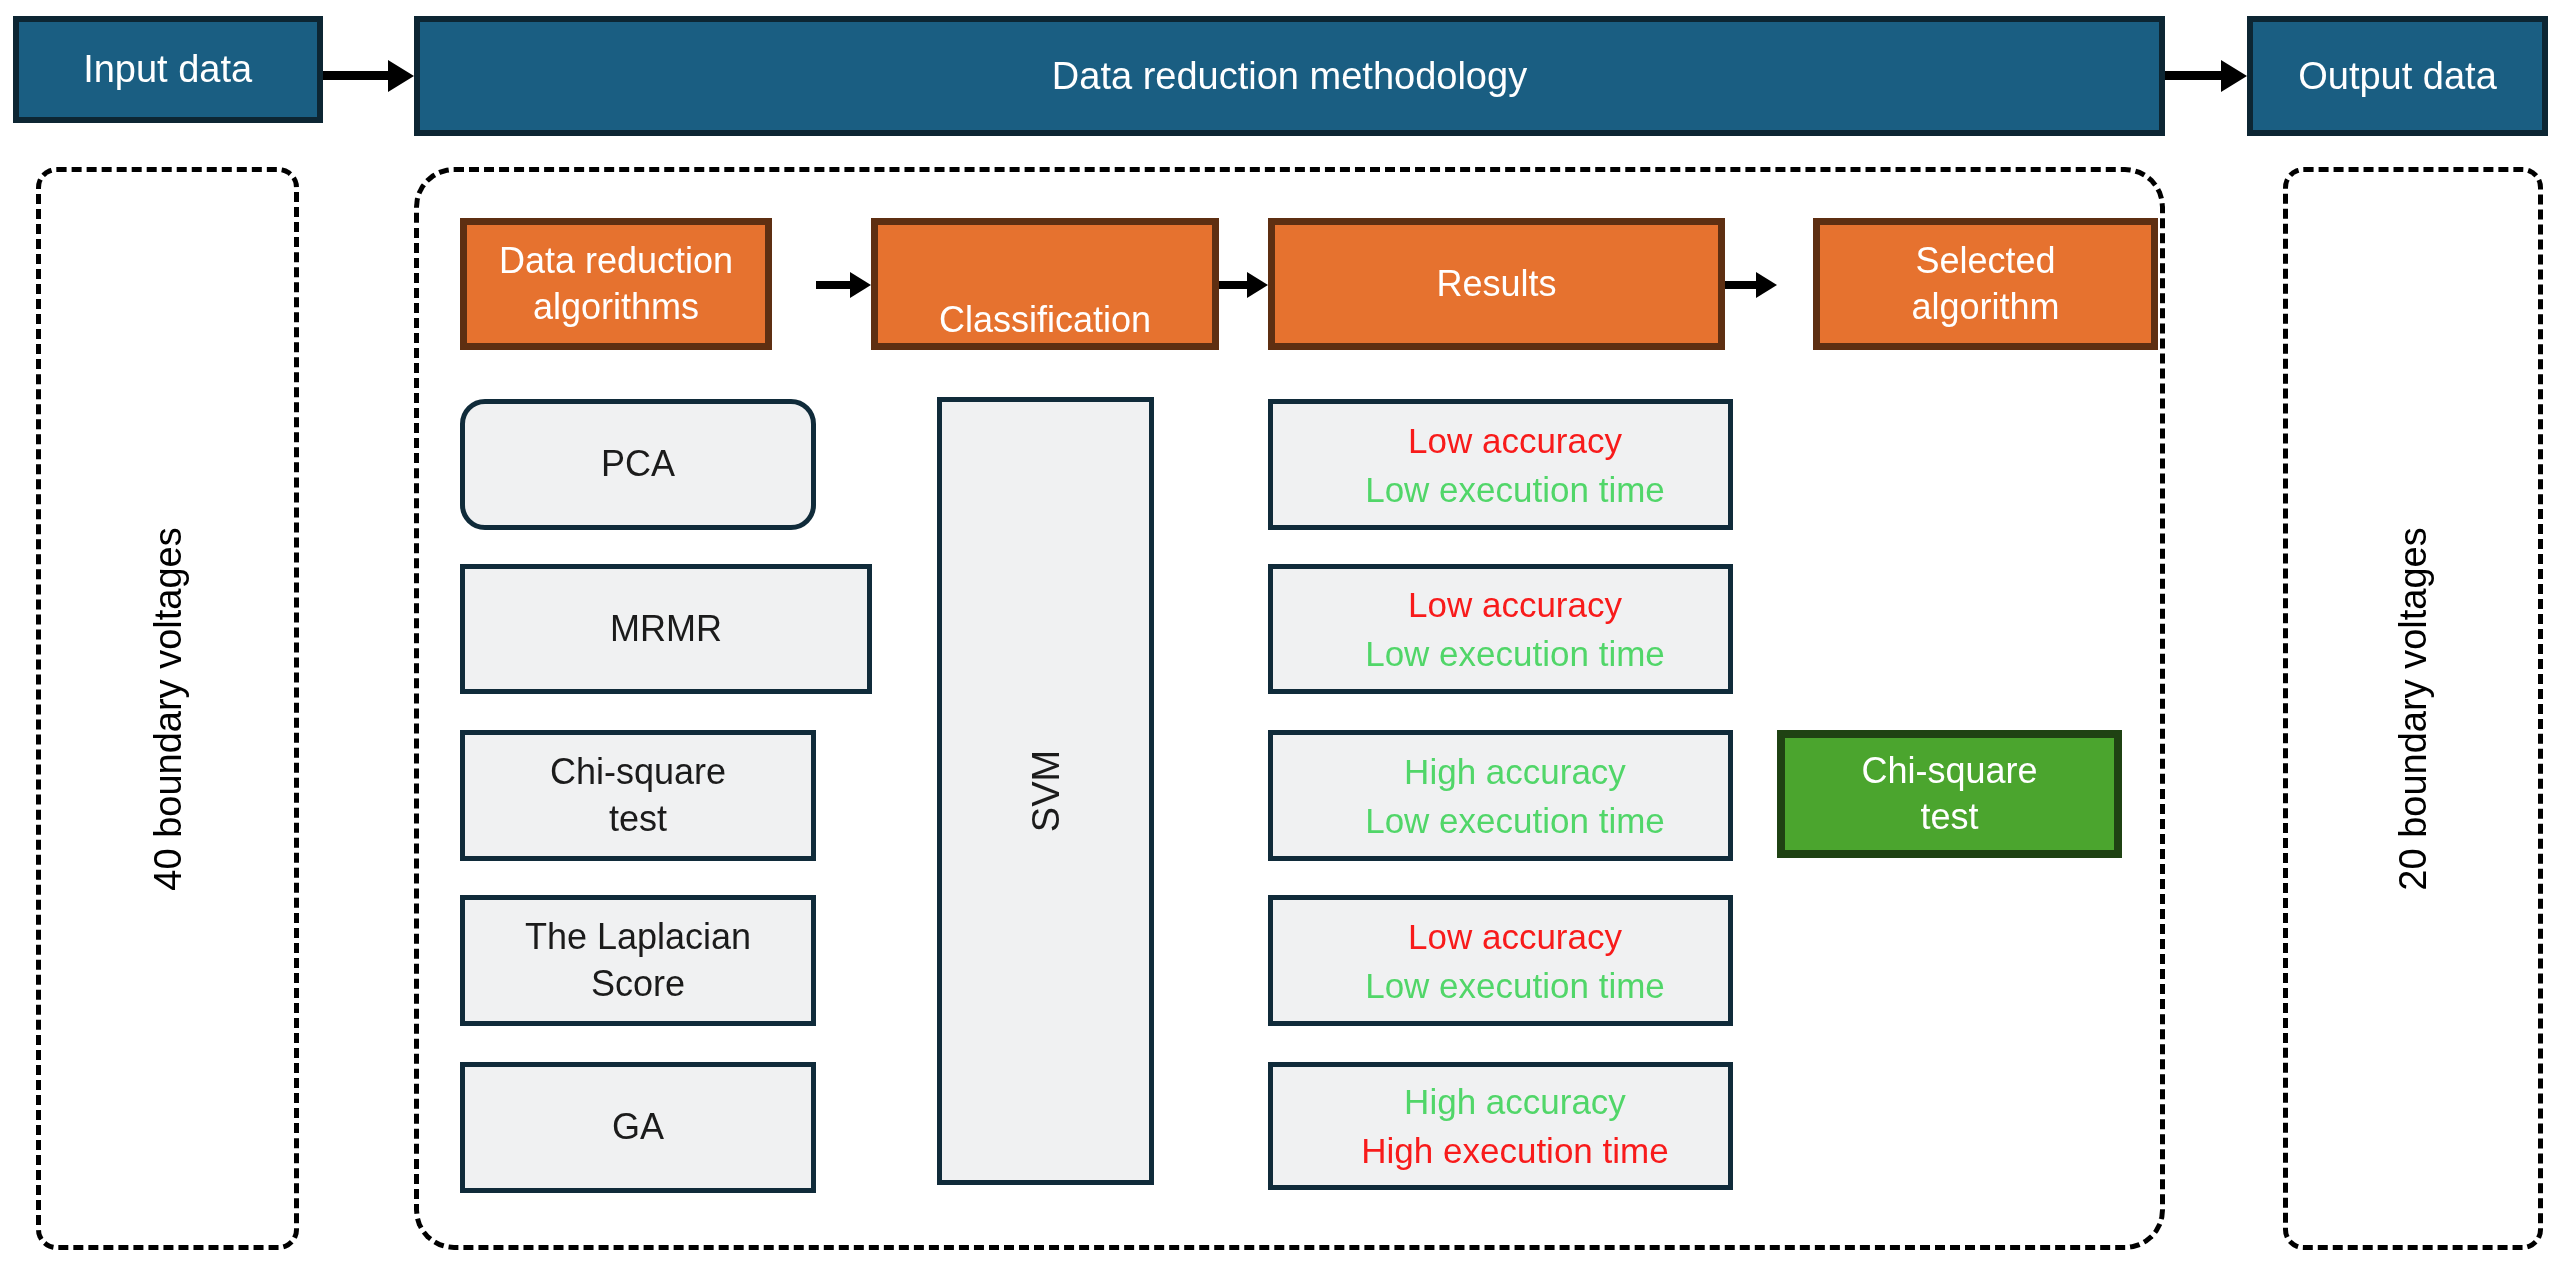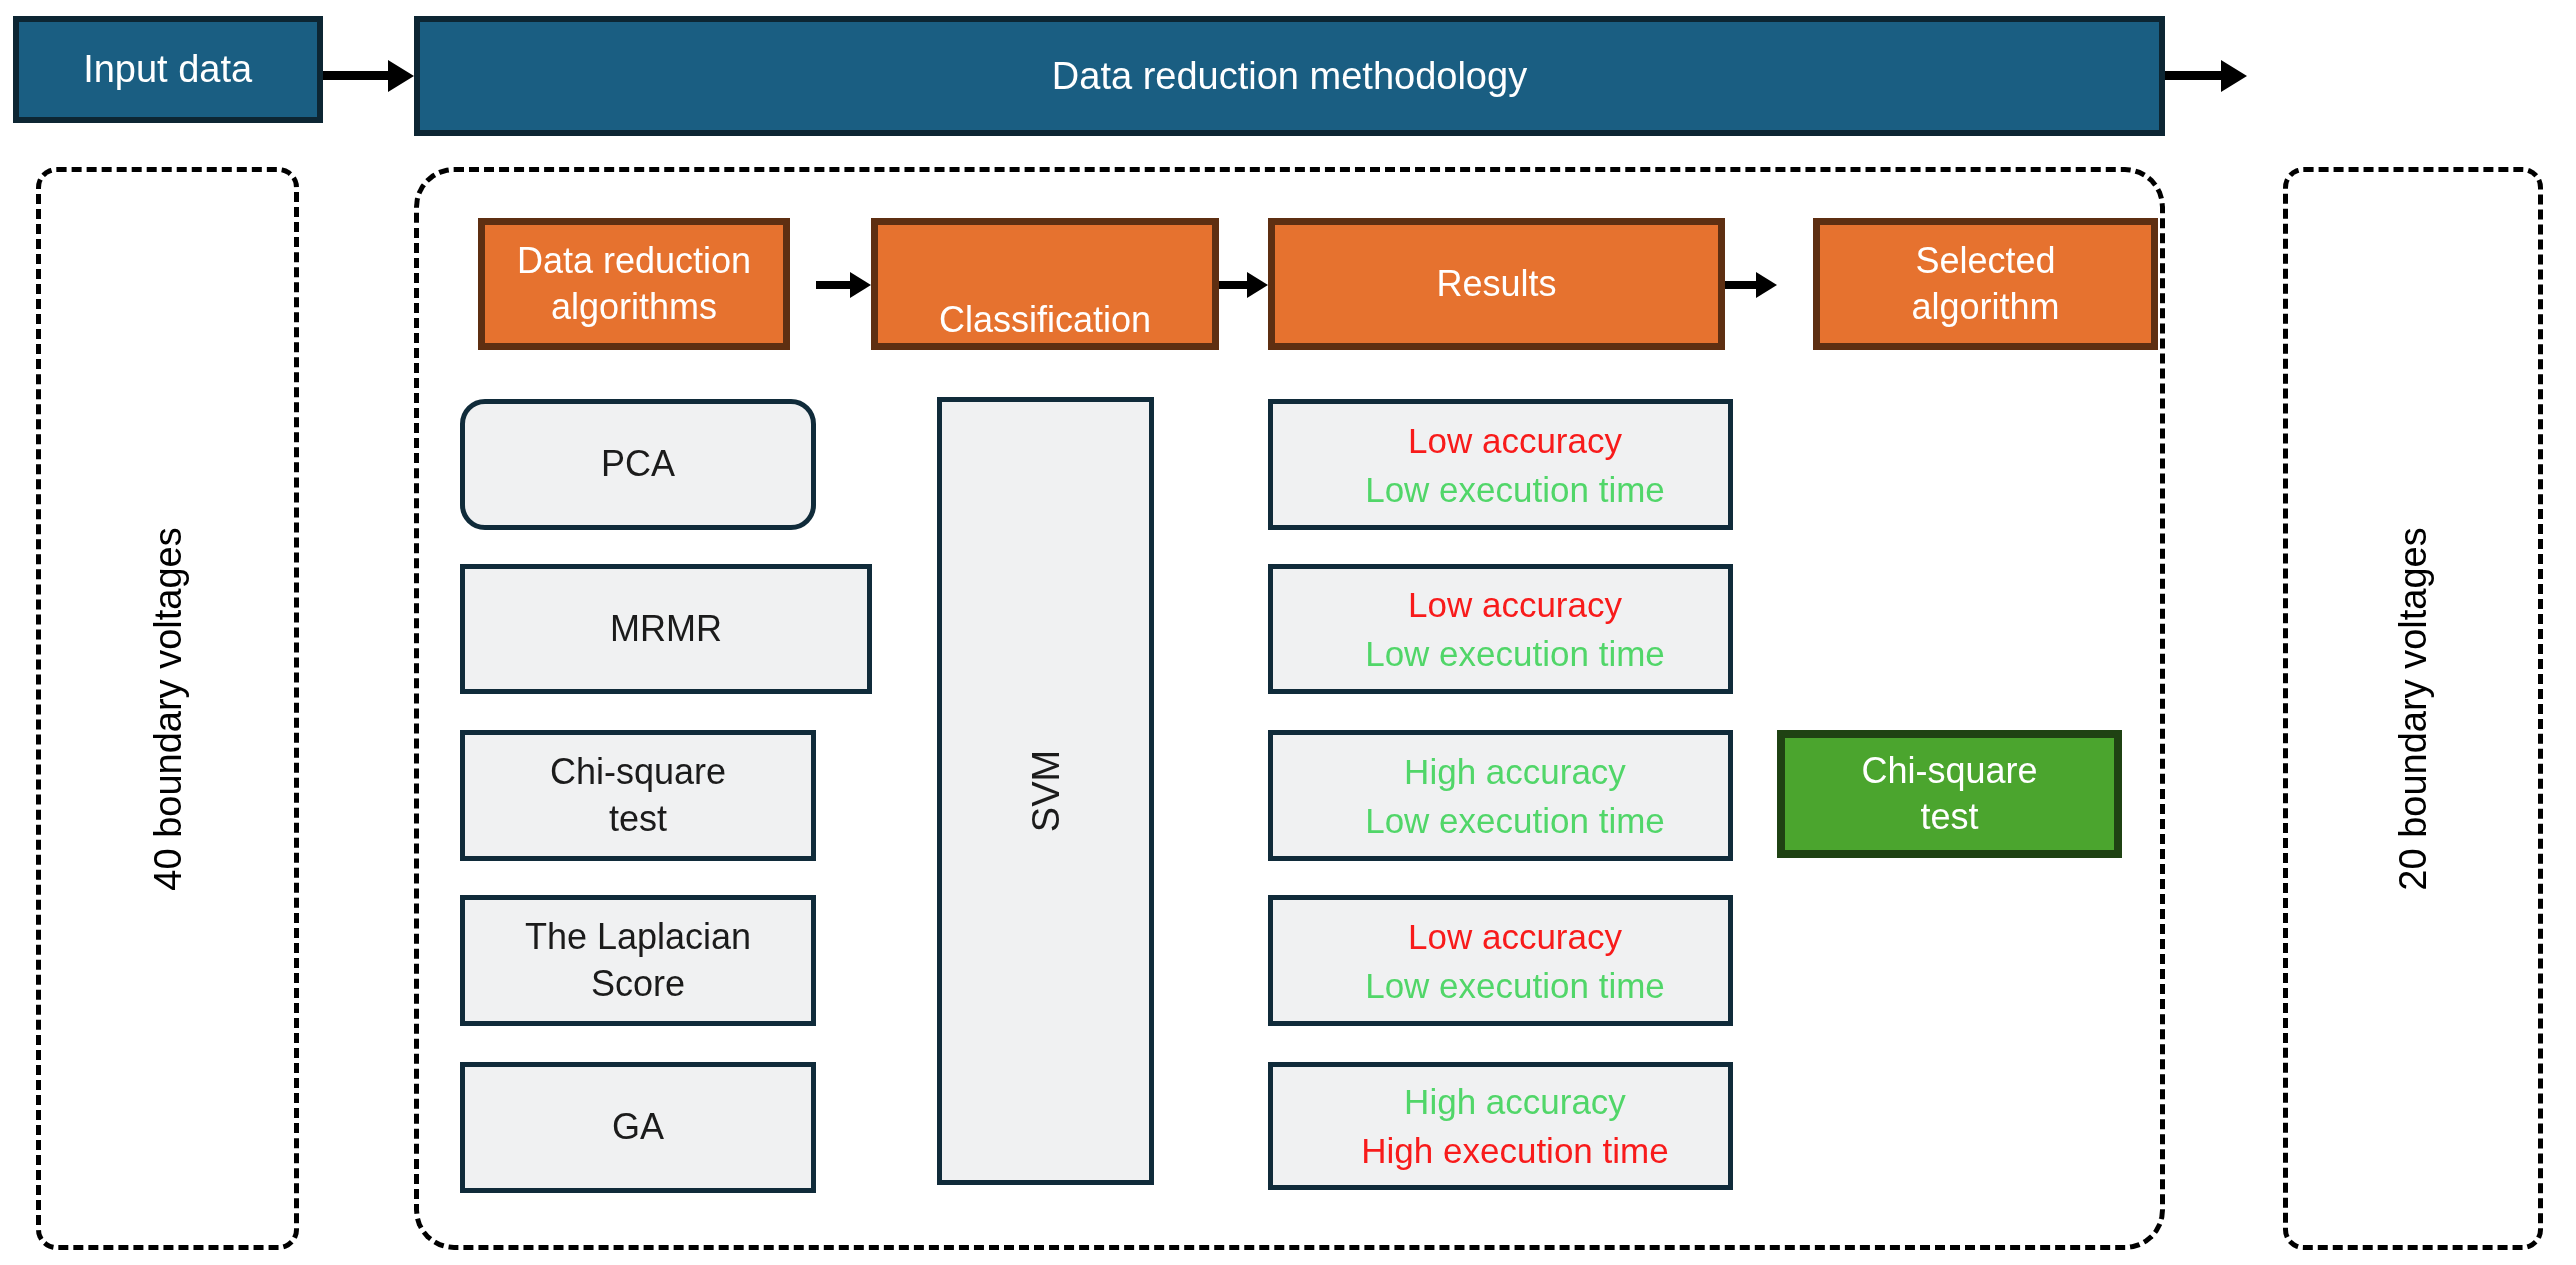--- a/index.html
+++ b/index.html
@@ -63,32 +63,35 @@
 
   <div class="abs box teal-box" style="left:414px; top:16px; width:1751px; height:120px;">
     <span>Data reduction methodology</span>
   </div>
 
   <div class="arrow big" style="left:2165px; top:58px; width:82px;">
     <div class="shaft"></div>
     <div class="head"></div>
   </div>
 
+  <div class="abs box teal-box" style="left:2247px; top:16px; width:301px; height:120px;">
+    <span>Output data</span>
+  </div>
 
   <div class="abs dashed-box" style="left:36px; top:167px; width:263px; height:1083px;">
     <span class="vertical-label">40 boundary voltages</span>
   </div>
 
   <div class="abs dashed-box center" style="left:414px; top:167px; width:1751px; height:1083px;"></div>
 
   <div class="abs dashed-box" style="left:2283px; top:167px; width:260px; height:1083px;">
     <span class="vertical-label">20 boundary voltages</span>
   </div>
 
-  <div class="abs box orange-box" style="left:460px; top:218px; width:312px; height:132px;margin-left:18px;">
+  <div class="abs box orange-box" style="left:460px; top:218px; width:312px; height:132px;">
     <span class="stage-label">Data reduction algorithms</span>
   </div>
 
   <div class="arrow small" style="left:816px; top:271px; width:55px;">
     <div class="shaft"></div>
     <div class="head"></div>
   </div>
 
   <div class="abs box orange-box" style="left:871px; top:218px; width:348px; height:132px;align-items:flex-end;">
     <span class="stage-label">Classification</span>

